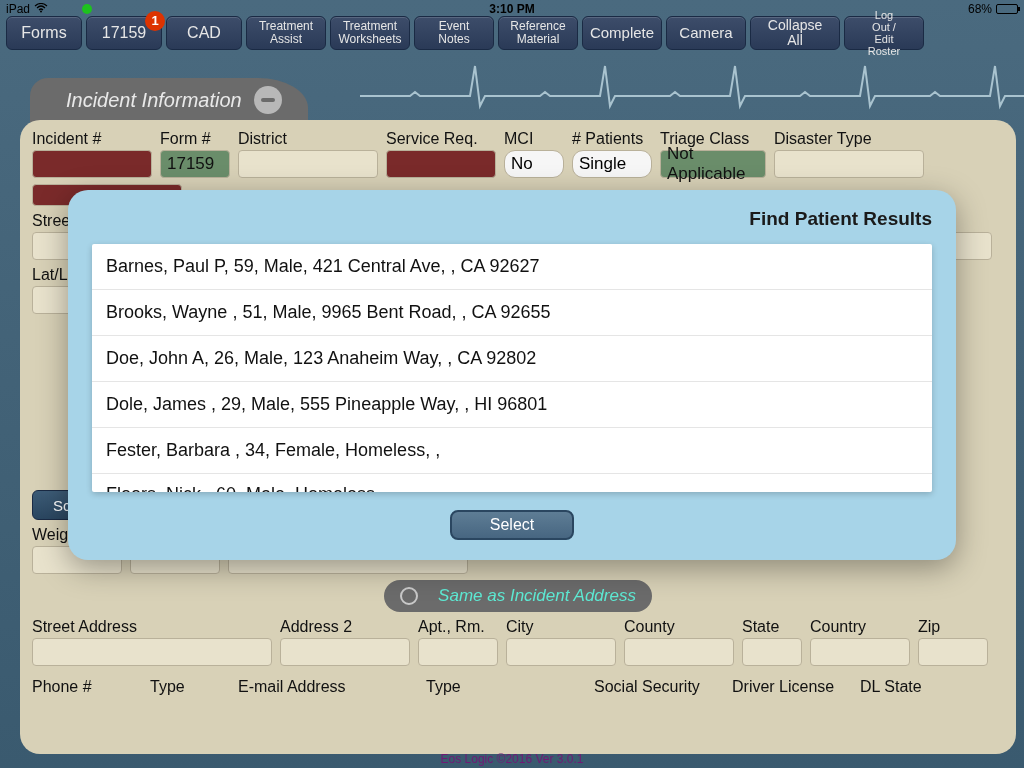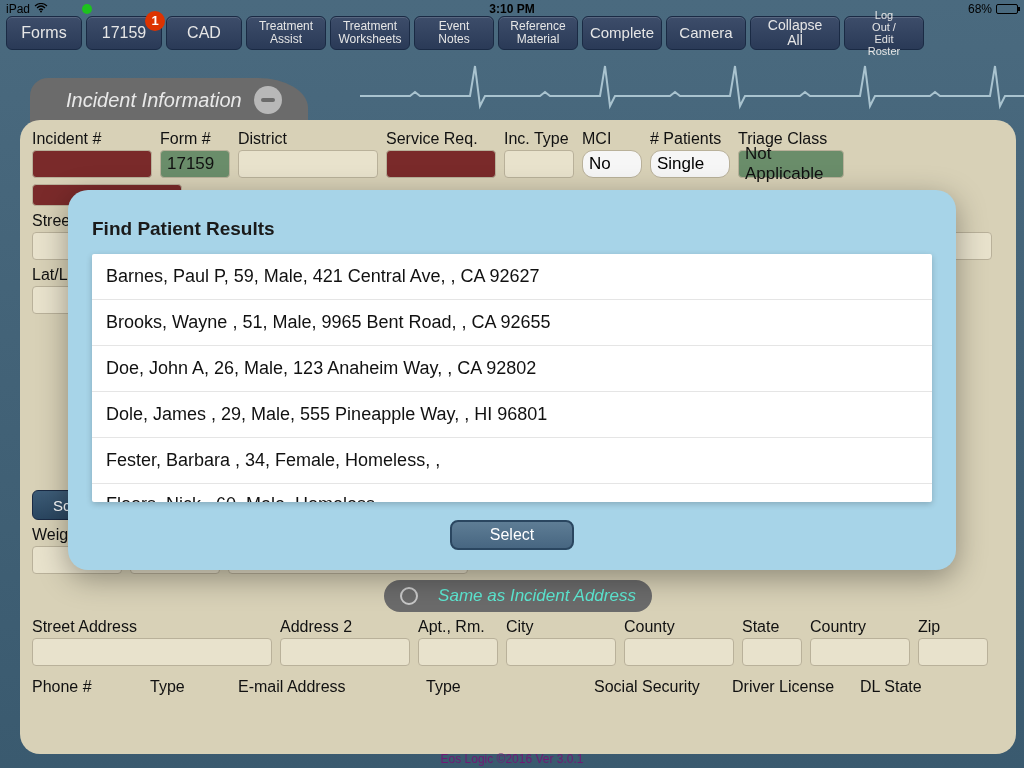--- a/index.html
+++ b/index.html
@@ -44,21 +44,21 @@
 .input.green { background:#6a8d6a; color:#111; display:flex; align-items:center; padding:0 6px; font-size:17px; }
 .input.white { background:#f6f6f6; display:flex; align-items:center; padding:0 6px; font-size:17px; white-space:nowrap; overflow:hidden;border-radius:11px; }
 
 .pill { background:linear-gradient(#3d5c77,#2a4660); color:#fff; border:1px solid #1a2a44; border-radius:6px; height:30px; display:inline-flex; align-items:center; padding:0 20px; font-size:15px; }
 .chip-row { background:#6b6b6b; border-radius:16px; height:32px; display:flex; align-items:center; padding:0 16px; color:#5eead4; font-size:17px; gap:20px; font-style:italic; }
 .chip-circle { width:18px; height:18px; border:2px solid #c9c9c9; border-radius:50%; }
 
 
 .modal-overlay { position:absolute; inset:0; }
 .modal { position:absolute; top:190px; left:68px; width:888px; background:#a7d4e8; border-radius:20px; padding:18px 24px 20px; box-shadow: 0 8px 30px rgba(0,0,0,.35); }
-.modal-title { text-align:left; font-size:19px; font-weight:bold; color:#1a1a1a; margin-bottom:14px;margin-top:10px; }
+.modal-title { text-align:right; font-size:19px; font-weight:bold; color:#1a1a1a; margin-bottom:14px; }
 .result-list { background:#fff; border-radius:2px; height:248px; overflow:hidden; box-shadow:0 2px 6px rgba(0,0,0,.2); }
 .result-item { padding:12px 14px; font-size:18px; color:#111; border-bottom:1px solid #e5e5e5; }
 .result-item:last-child { border-bottom:none; }
 .result-cut { padding:10px 14px 0; font-size:18px; color:#111; }
 .select-btn { display:block; margin:18px auto 0; background:linear-gradient(#5e7d95,#476681); color:#fff; border:2px solid #2a4660; border-radius:8px; width:124px; height:30px; font-size:16px; }
 
 .footer { position:absolute; bottom:2px; left:0; right:0; text-align:center; font-size:12px; color:#701a75; }
 </style>
 </head>
 <body>
@@ -127,35 +127,35 @@
       <div class="input green">17159</div>
     </div>
     <div class="field" style="width:140px">
       <div class="label">District</div>
       <div class="input"></div>
     </div>
     <div class="field" style="width:110px">
       <div class="label">Service Req.</div>
       <div class="input red"></div>
     </div>
-    <div class="field" style="width:70px">
-      <div class="label">Inc. Type</div>
-      <div class="input"></div>
-    </div>
     <div class="field" style="width:60px">
       <div class="label">MCI</div>
       <div class="input white">No</div>
     </div>
     <div class="field" style="width:80px">
       <div class="label"># Patients</div>
       <div class="input white">Single</div>
     </div>
     <div class="field" style="width:106px">
       <div class="label">Triage Class</div>
       <div class="input green">Not Applicable</div>
+    </div>
+    <div class="field" style="width:150px">
+      <div class="label">Disaster Type</div>
+      <div class="input"></div>
     </div>
   </div>
   <div class="row">
       <div class="input red" style="width:150px;height:22px"></div>
     </div>
   <div class="row">
     <div class="field" style="width:960px">
         <div class="label">Street Address</div>
         <div class="input"></div>
       </div>

